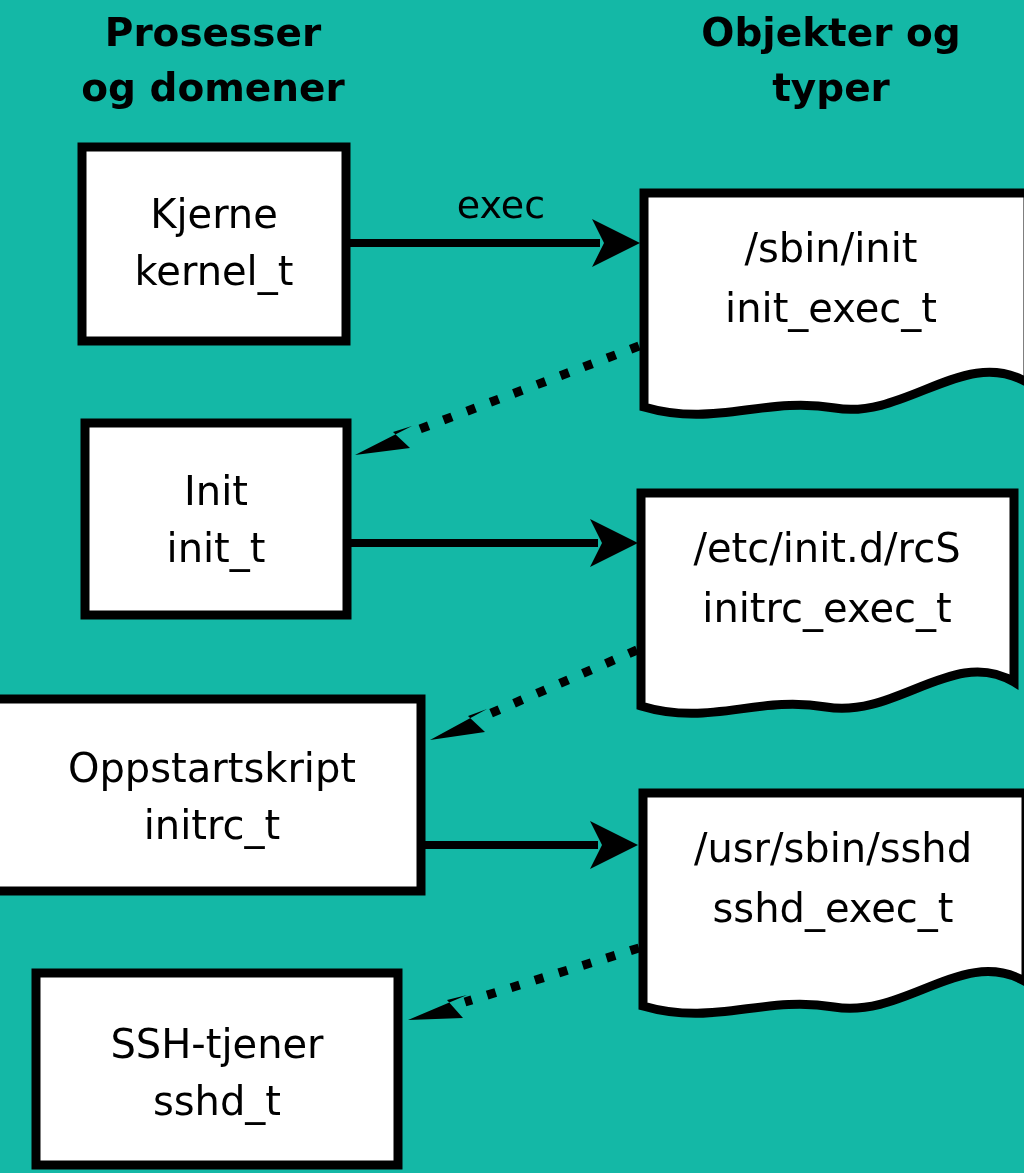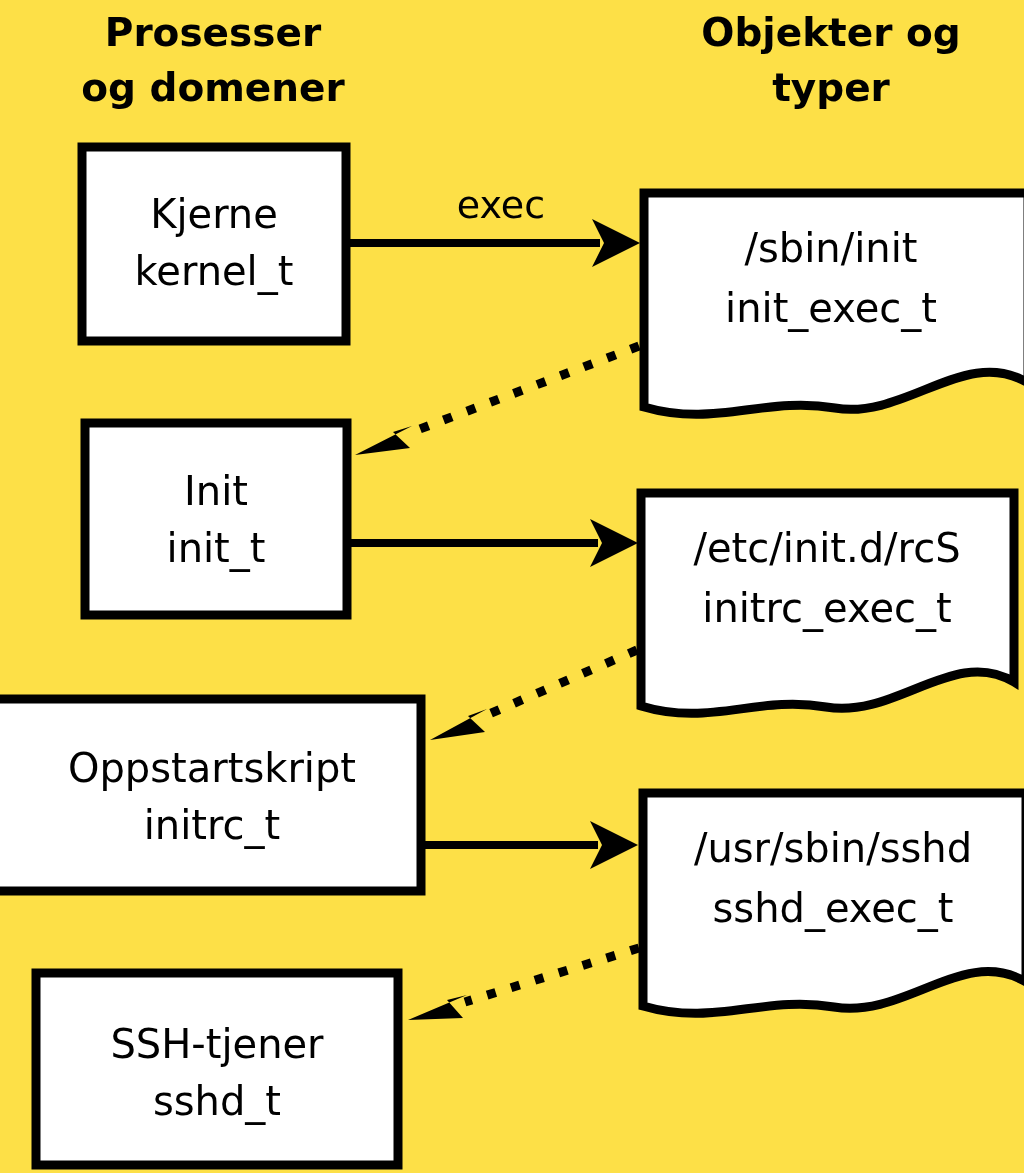--- a/index.html
+++ b/index.html
@@ -7,21 +7,21 @@
     padding: 0;
     background: #ffffff;
   }
   body {
     font-family: "DejaVu Sans", "Liberation Sans", sans-serif;
   }
   #canvas {
     position: relative;
     width: 1024px;
     height: 1173px;
-    background: #fde047;
+    background: #14b8a6;
     overflow: hidden;
   }
   #diagram-svg {
     position: absolute;
     left: 0;
     top: 0;
     width: 1024px;
     height: 1173px;
   }
   .col-header {

